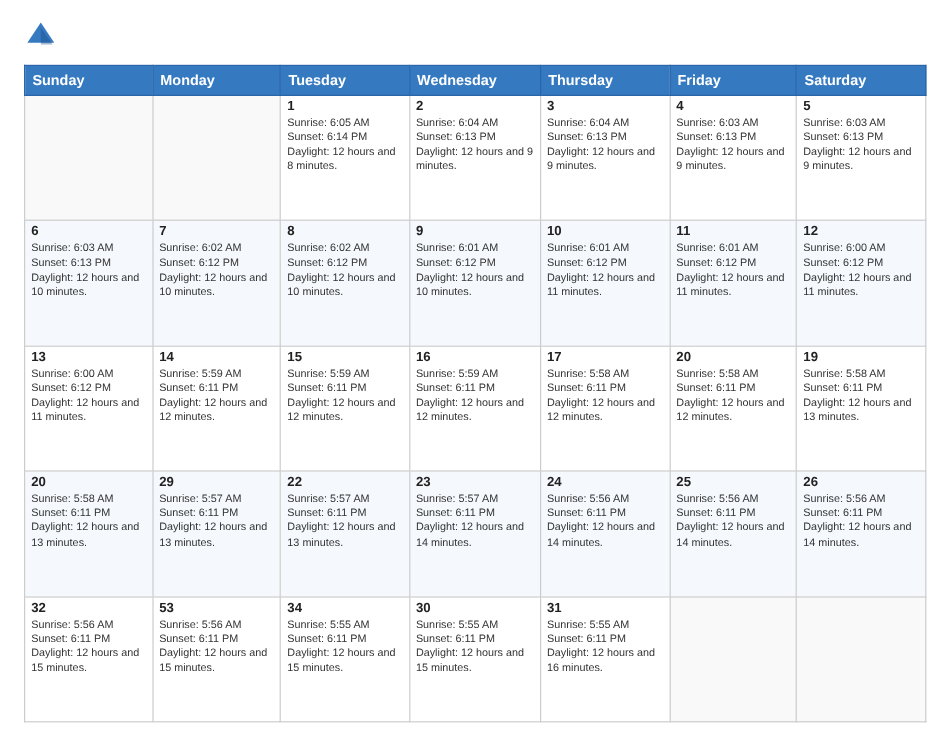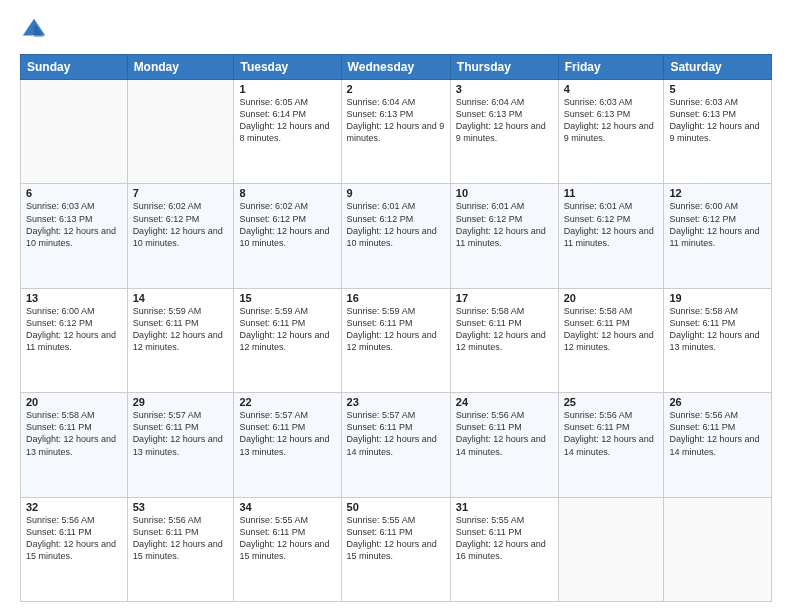--- a/index.html
+++ b/index.html
@@ -249,21 +249,21 @@
           </td>
           <td>
             <span class="day-number">53</span>
             <div class="day-info">Sunrise: 5:56 AM<br>Sunset: 6:11 PM<br>Daylight: 12 hours and 15 minutes.</div>
           </td>
           <td>
             <span class="day-number">34</span>
             <div class="day-info">Sunrise: 5:55 AM<br>Sunset: 6:11 PM<br>Daylight: 12 hours and 15 minutes.</div>
           </td>
           <td>
-            <span class="day-number">50</span>
+            <span class="day-number">30</span>
             <div class="day-info">Sunrise: 5:55 AM<br>Sunset: 6:11 PM<br>Daylight: 12 hours and 15 minutes.</div>
           </td>
           <td>
             <span class="day-number">31</span>
             <div class="day-info">Sunrise: 5:55 AM<br>Sunset: 6:11 PM<br>Daylight: 12 hours and 16 minutes.</div>
           </td>
           <td class="empty"></td>
           <td class="empty"></td>
         </tr>
       </tbody>

